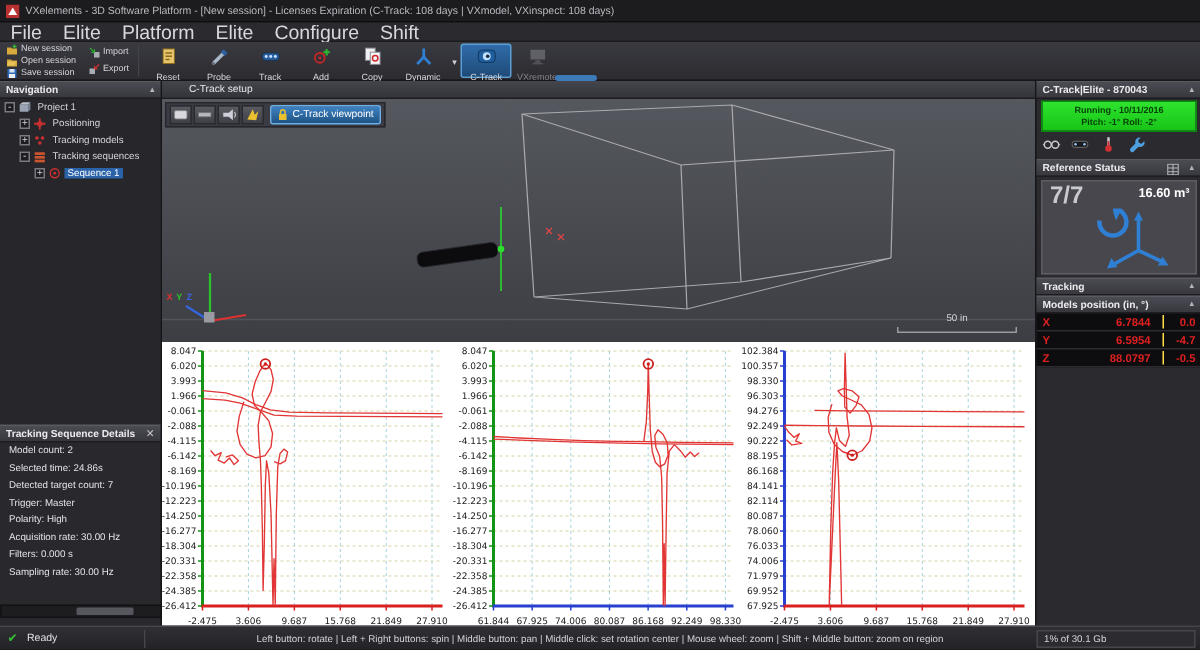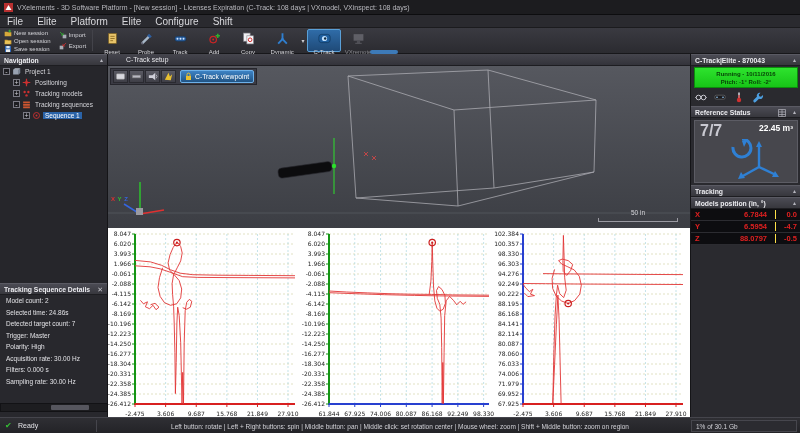--- a/index.html
+++ b/index.html
@@ -8,21 +8,21 @@
   #app *{box-sizing:border-box;}
 
   
   #titlebar{position:absolute;left:0;top:0;width:800px;height:15px;background:#1c1c1f;
             border-bottom:1px solid #0d0d0f;display:flex;align-items:center;padding:0 4px;}
   #titlebar .title{font-size:7px;color:#b9b9bf;margin-left:4px;white-space:nowrap;}
 
   
   #menubar{position:absolute;left:0;top:15px;width:800px;height:13px;background:#2a2a2f;
            display:flex;align-items:center;border-bottom:1px solid #1b1b1e;}
-  .menu-item{font-size:10px;color:#d8d8dc;padding:0 7px;line-height:13px;cursor:default;}
+  .menu-item{font-size:13px;color:#d8d8dc;padding:0 7px;line-height:13px;cursor:default;}
 
   
   #toolbar{position:absolute;left:0;top:28px;width:800px;height:26px;
            background:linear-gradient(#3a3a41,#2b2b30);border-bottom:1px solid #17171a;display:flex;}
   .tb-col{display:flex;flex-direction:column;justify-content:space-around;padding:1px 2px;}
   .tb-small-btn{display:flex;align-items:center;height:8px;padding:0 2px;cursor:default;}
   .tb-small-btn svg{margin-right:2px;flex:none;}
   .tbs-label{font-size:6px;color:#d5d5da;white-space:nowrap;}
   .tb-sep{width:1px;background:#1e1e22;border-right:1px solid #43434a;margin:2px 2px;}
   #tb-large{display:flex;align-items:stretch;padding:1px 0;}
@@ -685,21 +685,21 @@
       </div>
     <div class="phead" id="ref-head">
       <span>Reference Status</span>
       <svg class="grid-ic" width="8" height="8" viewBox="0 0 8 8">
         <path d="M0.5 0.5h7v7h-7z M0.5 3h7 M0.5 5.5h7 M4 0.5v7" stroke="#b5b5bd" fill="none" stroke-width="0.7"></path>
       </svg>
       <span class="caret">▴</span>
     </div>
     <div id="ref-box">
       <span id="ref-count">7/7</span>
-      <span id="ref-volume">22.45 m³</span>
+      <span id="ref-volume">16.60 m³</span>
       <svg id="ref-glyph" width="62" height="42" viewBox="0 0 62 42">
         <path d="M16 8 a9 9 0 1 0 9 -8" fill="none" stroke="#2f80d4" stroke-width="3"></path>
         <polygon points="25,0 31,-2 27,6" fill="#2f80d4" transform="translate(0,2)"></polygon>
         <line x1="42" y1="28" x2="42" y2="6" stroke="#2f80d4" stroke-width="2.4"></line>
         <polygon points="42,2 39,8 45,8" fill="#2f80d4"></polygon>
         <line x1="42" y1="28" x2="24" y2="38" stroke="#2f80d4" stroke-width="2.4"></line>
         <polygon points="21,40 28,39 24,33" fill="#2f80d4"></polygon>
         <line x1="42" y1="28" x2="59" y2="36" stroke="#2f80d4" stroke-width="2.4"></line>
         <polygon points="62,38 55,38 58,32" fill="#2f80d4"></polygon>
       </svg>

